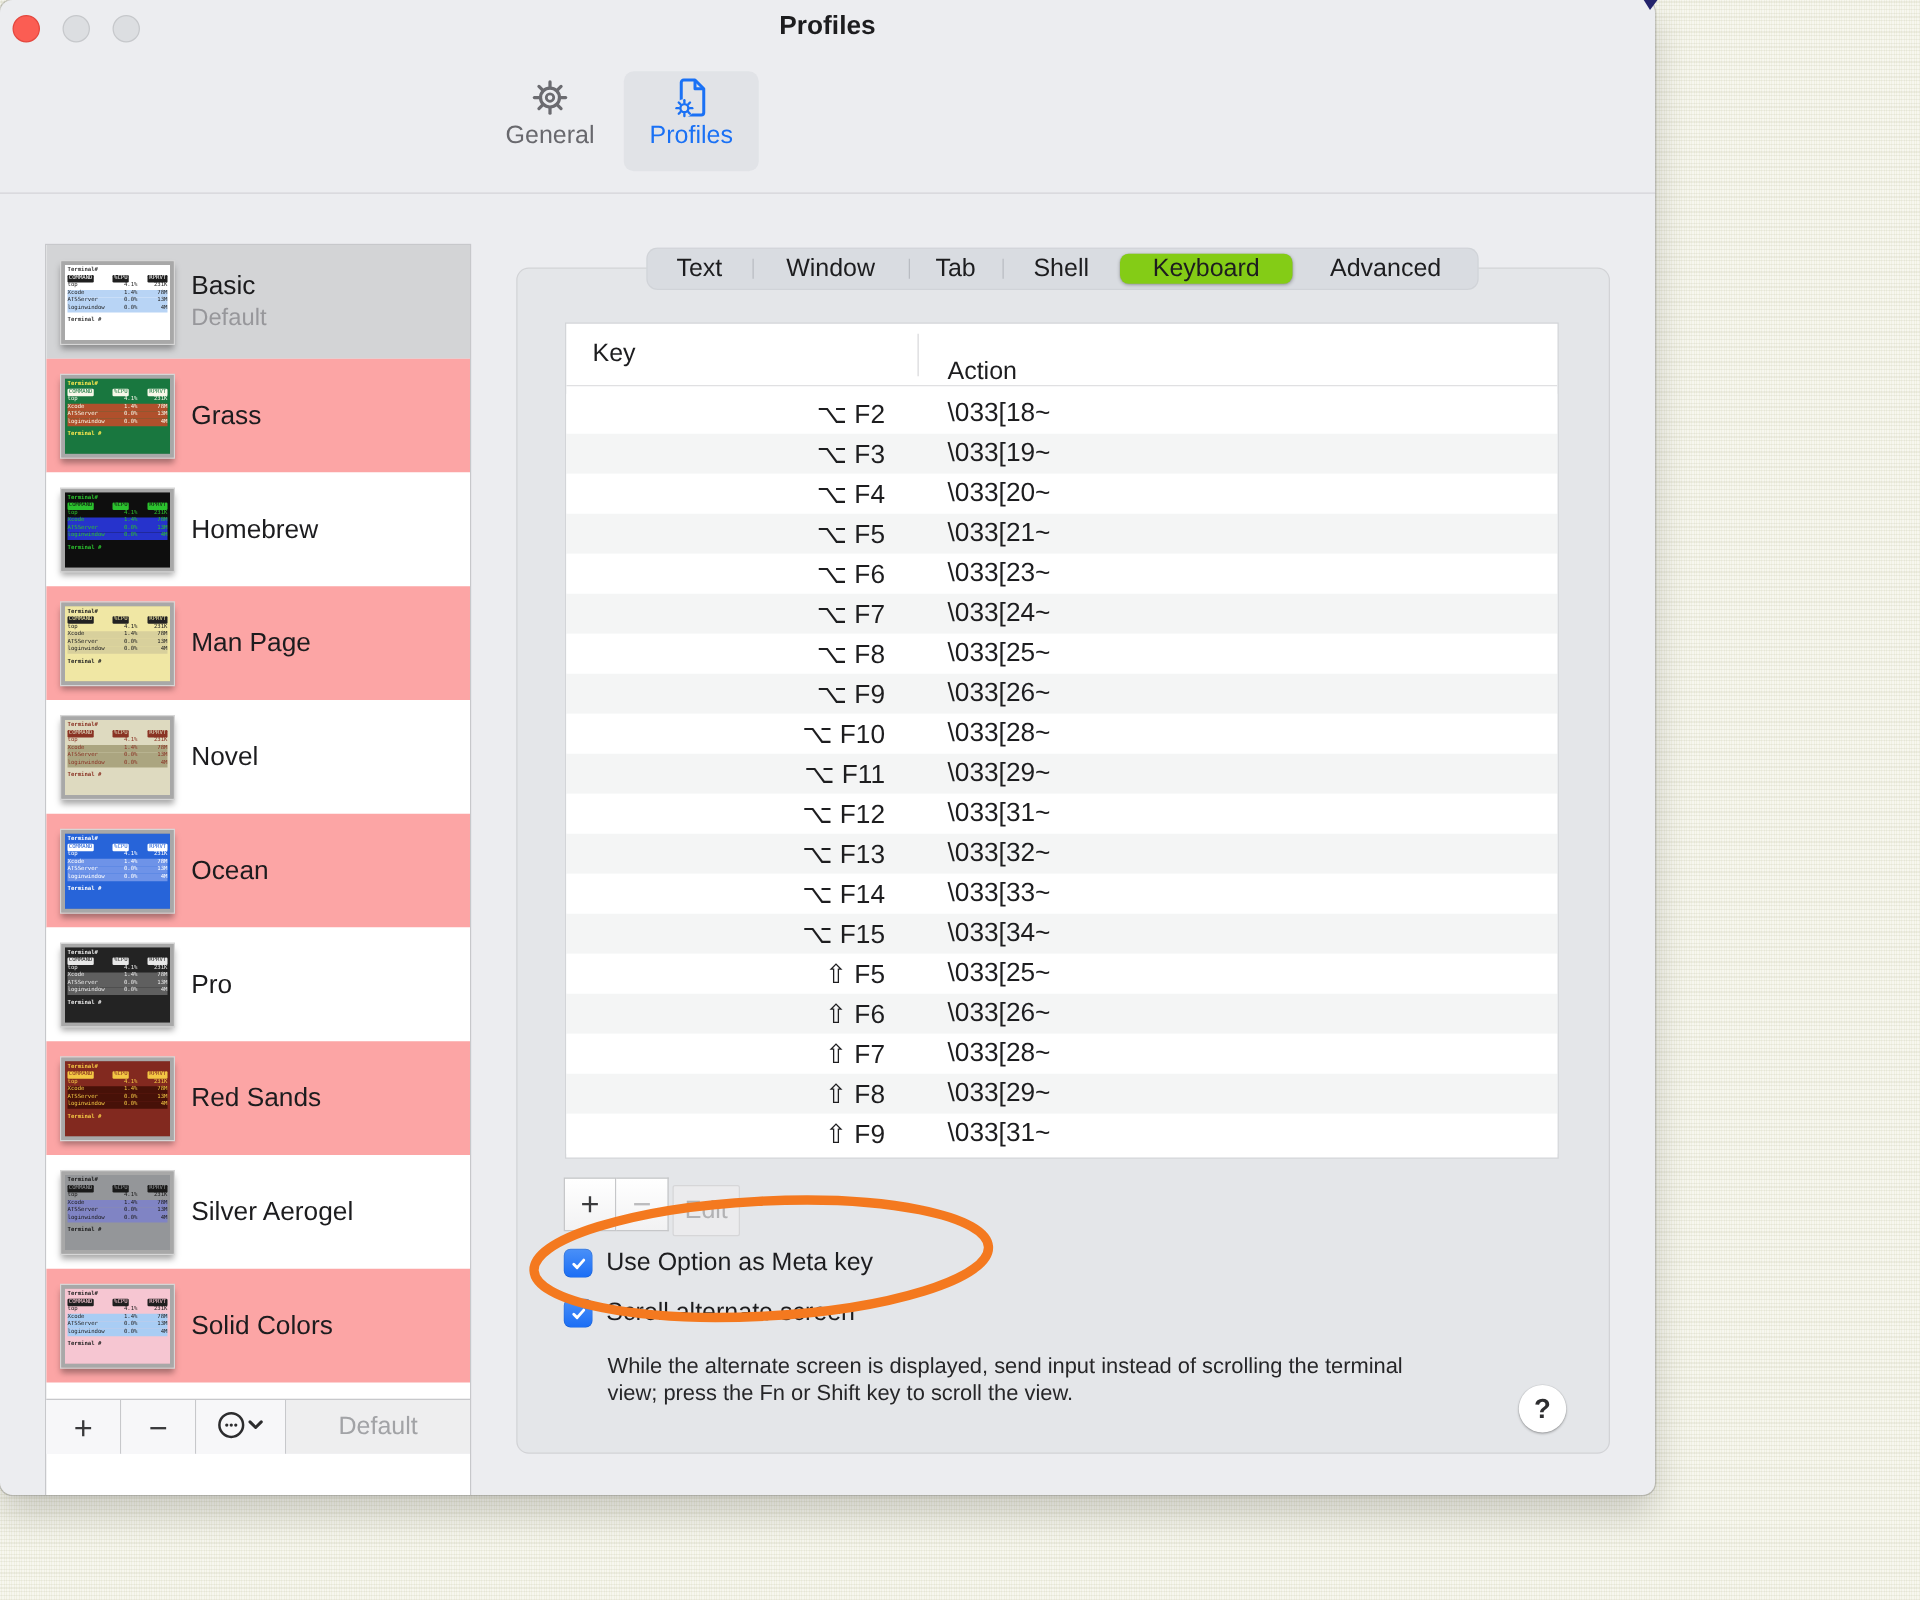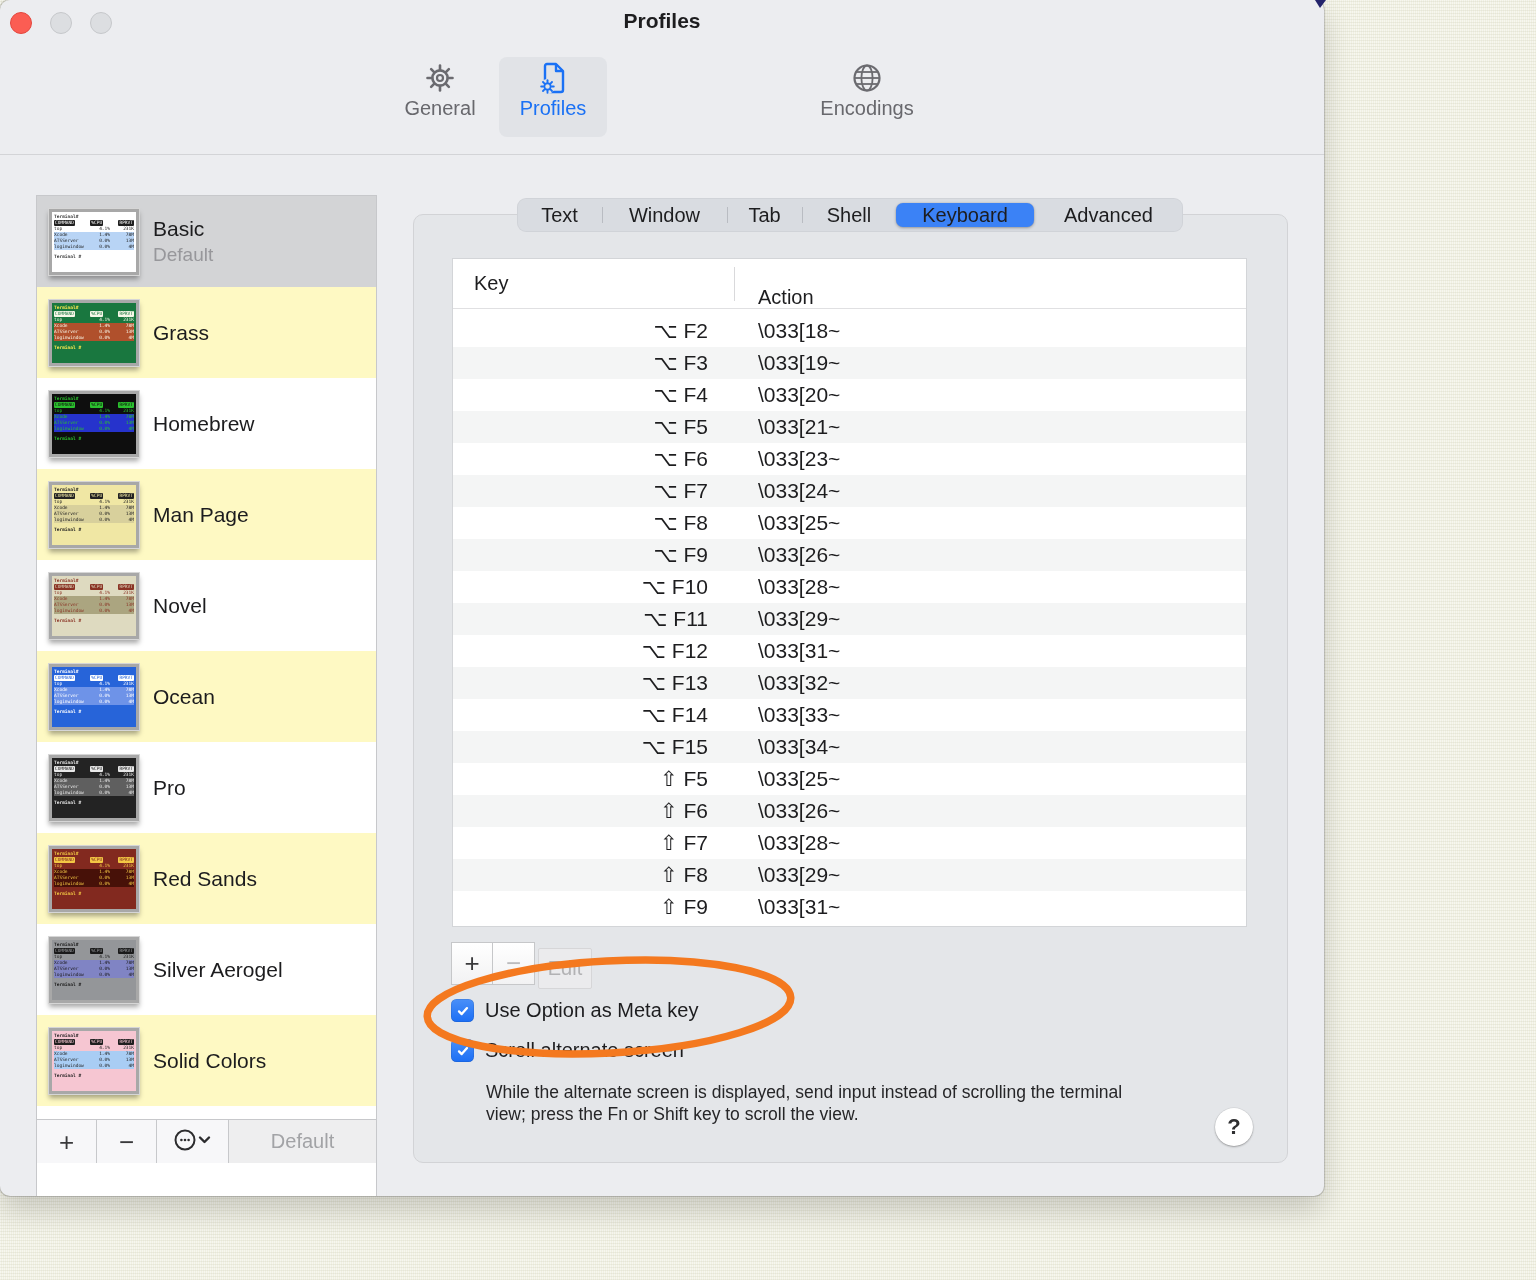--- a/index.html
+++ b/index.html
@@ -33,21 +33,21 @@
   .tb-item .tb-icon { height:42px; display:flex; align-items:center; justify-content:center; }
   .tb-item .tb-label { font-size:20px; color:#68686d; margin-top:-2px; white-space:nowrap; }
   .tb-item.selected { background:#e1e3e7; }
   .tb-item.selected .tb-label { color:#1a71f5; }
 
   
   .sidebar { position:absolute; left:36px; top:195px; width:341px; height:1154px;
     background:#ffffff; border:1px solid #c7c8cb; display:flex; flex-direction:column; }
   .profile-list { height:923px; overflow:hidden; }
   .profile-row { position:relative; height:91px; display:flex; align-items:center; background:#fff; }
-  .profile-row.alt { background:#fef9c3; }
+  .profile-row.alt { background:#fca5a5; }
   .profile-row.selected { background:#d3d4d6; }
   .thumb-frame { margin-left:12px; width:90px; height:66px; flex:0 0 90px;
     border:3px solid #a8a8a8; outline:1px solid #d6d6d6; background:#888;
     box-shadow:0 4px 5px rgba(0,0,0,0.35); }
   .thumb { width:84px; height:60px; overflow:hidden; padding:2px 2px;
     font-family:"DejaVu Sans Mono", monospace; font-size:4.5px; line-height:6px; }
   .t-title { font-weight:700; }
   .t-head { display:flex; justify-content:space-between; }
   .t-chip { padding:0 1px; border-radius:1px; }
   .t-row { display:flex; }
@@ -66,21 +66,21 @@
   .sf-default { flex:1; border:none; background:#eeeeef; font-size:20px; color:#a2a3a6; }
 
   
   .panel { position:absolute; left:413px; top:214px; width:875px; height:949px;
     background:#e4e6e9; border:1px solid #d2d3d6; border-radius:10px; }
 
   .tabbar { position:absolute; left:517px; top:198px; height:34px; display:flex; align-items:stretch;
     background:#d9dce1; border-radius:9px; box-shadow:inset 0 0 0 1px rgba(0,0,0,0.04); }
   .tab { position:relative; display:flex; align-items:center; justify-content:center;
     font-size:20px; color:#1d1d1f; }
-  .tab.selected { background:#3b82f6; border-radius:7px; margin:5px 0;
+  .tab.selected { background:#84cc16; border-radius:7px; margin:5px 0;
     box-shadow:0 1px 3px rgba(0,0,0,0.3), 0 0 0 0.5px rgba(0,0,0,0.05); }
   .tab-sep { width:1px; height:16px; background:#b9bcc2; align-self:center; margin:0 -0.5px; }
 
   
   .ktable { position:absolute; left:39px; top:44px; width:793px; height:667px; background:#fff;
     box-shadow:0 0 0 1px rgba(0,0,0,0.07); overflow:hidden; }
   .ktable-header { position:relative; height:50px; border-bottom:1px solid #e0e0e2;
     display:flex; align-items:center; font-size:20px; color:#1d1d1f; }
   .kh-key { position:absolute; left:21px; }
   .kh-action { position:absolute; left:305px;margin-top:28px; }
@@ -164,32 +164,20 @@
                 <line x1="15.7" y1="29.7" x2="17" y2="31"></line>
               <line x1="9.3" y1="29.7" x2="8" y2="31"></line>
                 <line x1="9.3" y1="23.3" x2="8" y2="22"></line>
             </g>
           </svg>
         </span>
         <span class="tb-label">Profiles</span>
       </div>
 
 
-      <div class="tb-item" style="left:797px; width:140px;">
-        <span class="tb-icon">
-          <svg width="34" height="34" viewBox="0 0 34 34" fill="none" stroke="#6b6b70">
-            <circle cx="17" cy="17" r="12.5" stroke-width="2.2"></circle>
-            <ellipse cx="17" cy="17" rx="5.6" ry="12.5" stroke-width="1.8"></ellipse>
-            <line x1="6.2" y1="11" x2="27.8" y2="11" stroke-width="1.8"></line>
-            <line x1="4.5" y1="17" x2="29.5" y2="17" stroke-width="1.8"></line>
-            <line x1="6.2" y1="23" x2="27.8" y2="23" stroke-width="1.8"></line>
-          </svg>
-        </span>
-        <span class="tb-label">Encodings</span>
-      </div>
     </div>
 
     <div class="sidebar">
       <div class="profile-list" id="profile-list">
           <div class="profile-row selected">
             <div class="thumb-frame">
               <div class="thumb" style="background: rgb(255, 255, 255); color: rgb(31, 31, 31);">
                 <div class="t-title" style="color: rgb(58, 58, 58);">Terminal#</div>
                 <div class="t-head">
                   <span class="t-chip" style="background: rgb(31, 31, 31); color: rgb(255, 255, 255);">COMMAND</span>

